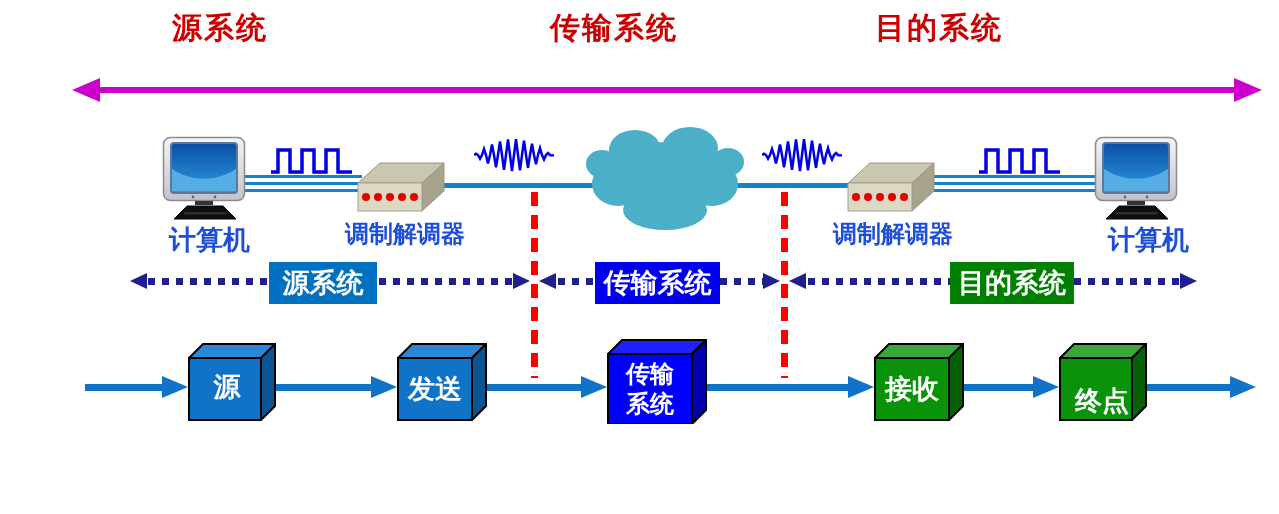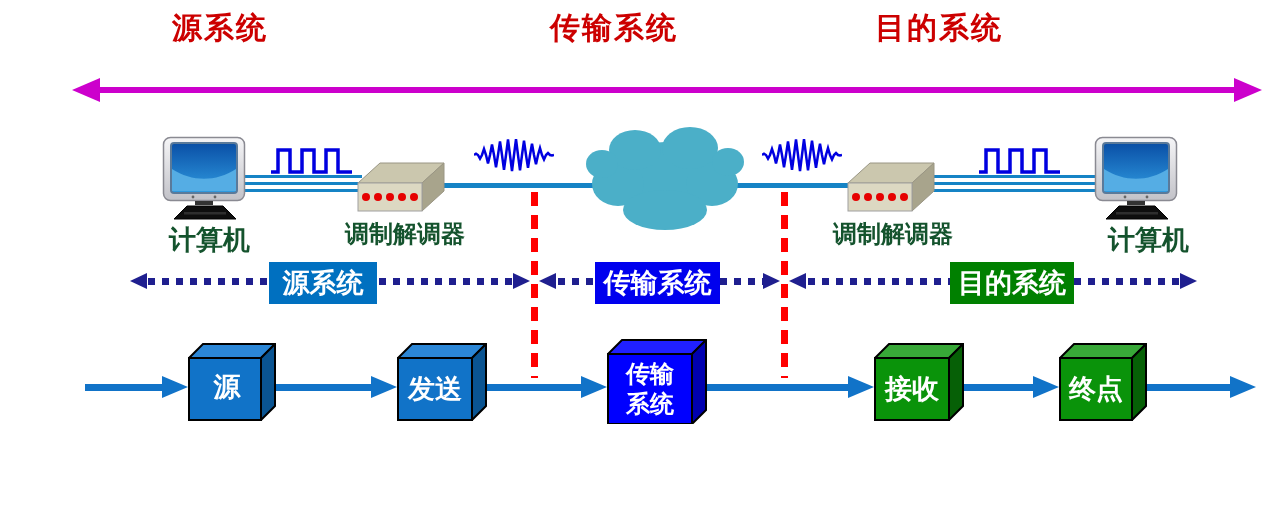--- a/index.html
+++ b/index.html
@@ -10,21 +10,21 @@
   .rtitle{position:absolute;top:11px;font-weight:bold;font-size:30px;line-height:34px;
           color:#CC0000;letter-spacing:2px;}
   
   .mline{position:absolute;left:66px;top:87px;width:1150px;height:6px;background:#CC00CC;}
   .mhead{position:absolute;width:0;height:0;top:78px;}
   .mhead.l{left:50px;border-top:12px solid transparent;border-bottom:12px solid transparent;border-right:28px solid #CC00CC;}
   .mhead.r{left:1212px;border-top:12px solid transparent;border-bottom:12px solid transparent;border-left:28px solid #CC00CC;}
   .spanbox{position:absolute;left:547px;top:63px;width:185px;height:49px;background:#C9E6F5;
            color:#CC00CC;font-weight:bold;font-size:29px;line-height:49px;text-align:center;}
   
-  .devlabel{position:absolute;font-weight:bold;color:#14532d;}
+  .devlabel{position:absolute;font-weight:bold;color:#1d4ed8;}
   
   .hline{position:absolute;background:#1583C5;}
   
   .rdash{position:absolute;top:192px;width:7px;height:186px;
          background:repeating-linear-gradient(180deg,#FF0000 0 14px,transparent 14px 23px);}
   
   .dseg{position:absolute;top:278px;height:7px;
         background:repeating-linear-gradient(90deg,#1F1F8F 0 7px,transparent 7px 14px);}
   .dh{position:absolute;top:273px;width:0;height:0;border-top:8px solid transparent;border-bottom:8px solid transparent;}
   .dh.r{border-left:17px solid #1F1F8F;}
@@ -217,15 +217,15 @@
     <polygon points="75,15 89,1 89,63 75,77" fill="#066006" stroke="#000" stroke-width="2"></polygon>
     <rect x="1" y="15" width="74" height="62" fill="#0A930A" stroke="#000" stroke-width="2"></rect>
   </svg>
   <div class="flabel one" style="left:853px;top:358px;width:74px;line-height:62px;">接收器</div>
 
   <svg class="abs" style="left:1037px;top:343px;" width="88" height="78" viewBox="0 0 88 78">
     <polygon points="1,15 15,1 87,1 73,15" fill="#38A838" stroke="#000" stroke-width="2"></polygon>
     <polygon points="73,15 87,1 87,63 73,77" fill="#066006" stroke="#000" stroke-width="2"></polygon>
     <rect x="1" y="15" width="72" height="62" fill="#0A930A" stroke="#000" stroke-width="2"></rect>
   </svg>
-  <div class="flabel one" style="left:1038px;top:358px;width:72px;line-height:62px;">终点</div>
+  <div class="flabel one" style="left:1038px;top:370px;width:84px;line-height:62px;">终点</div>
 
 </div>
 
 </body></html>

